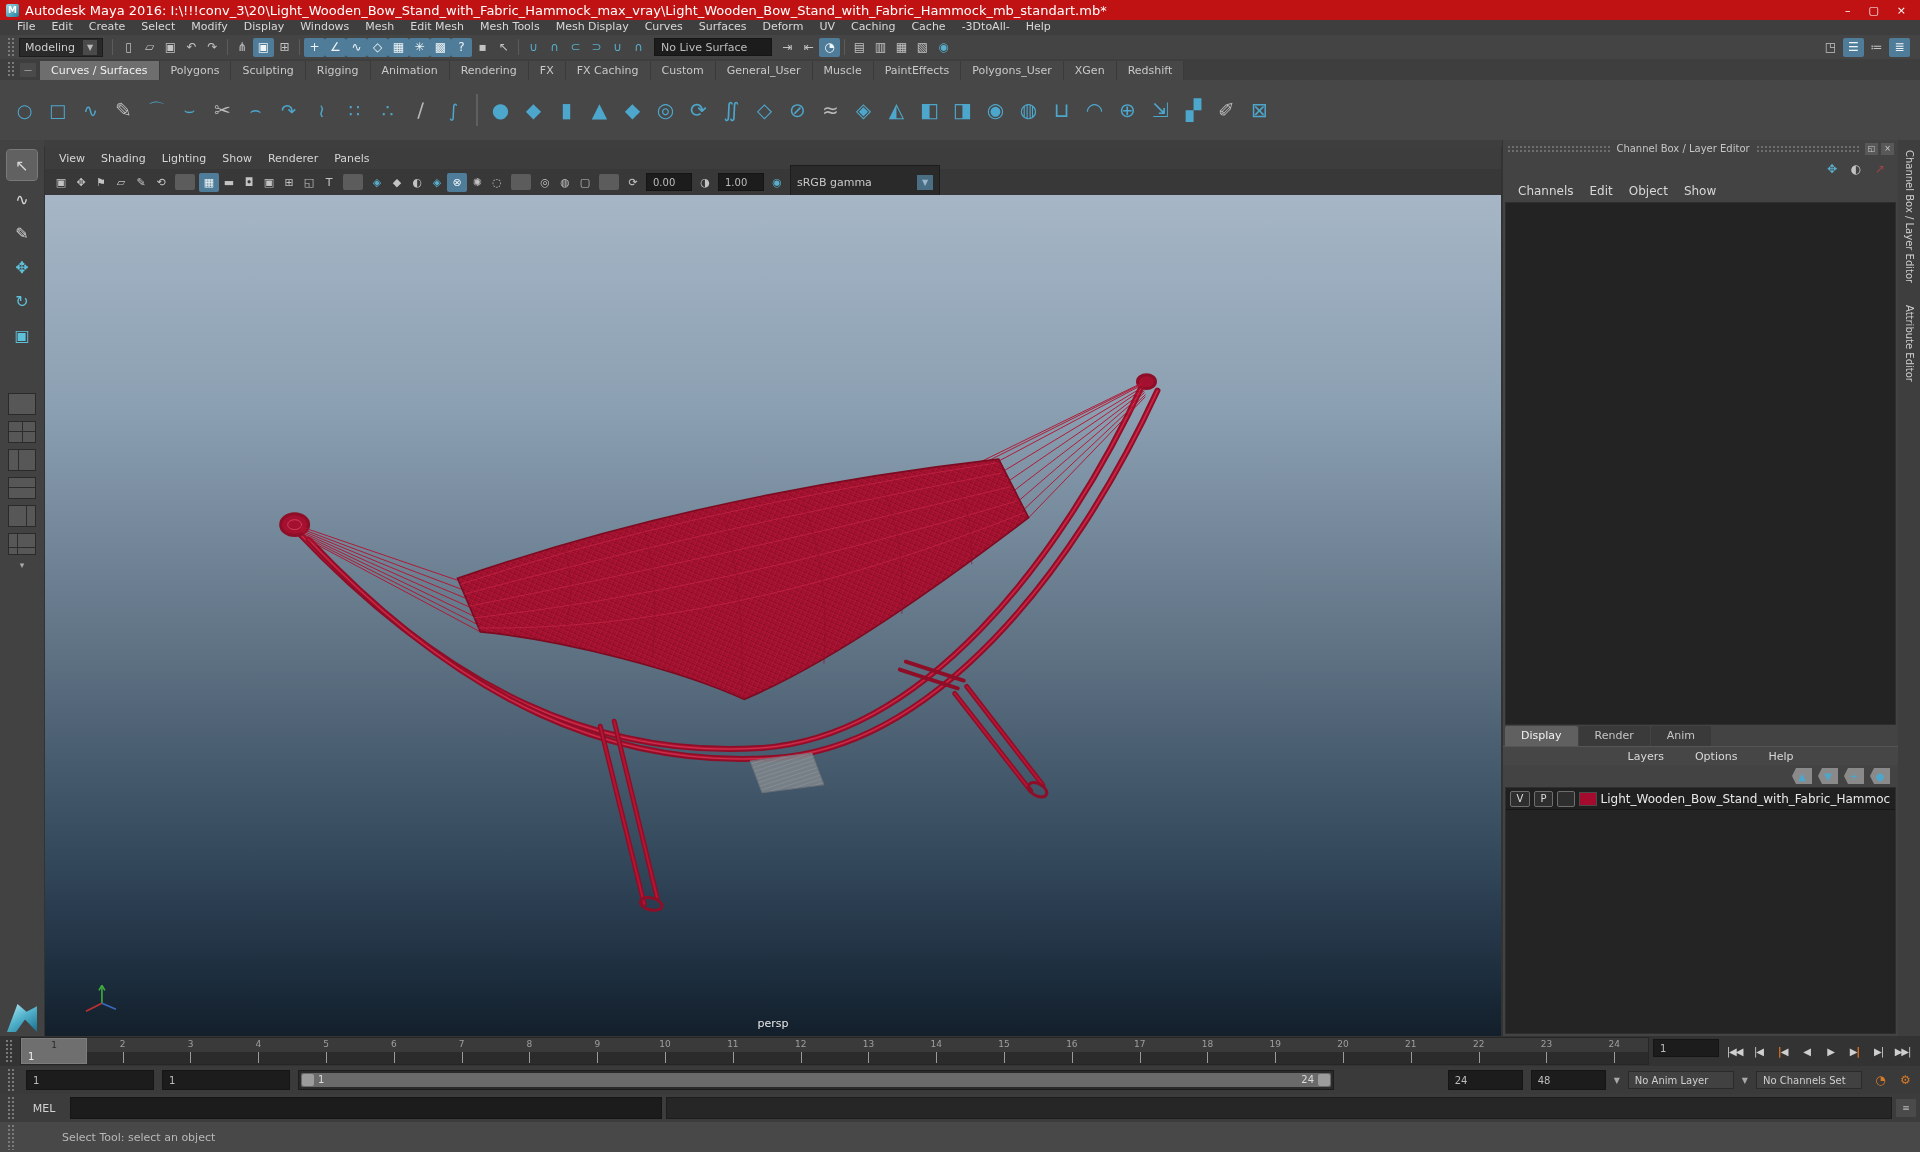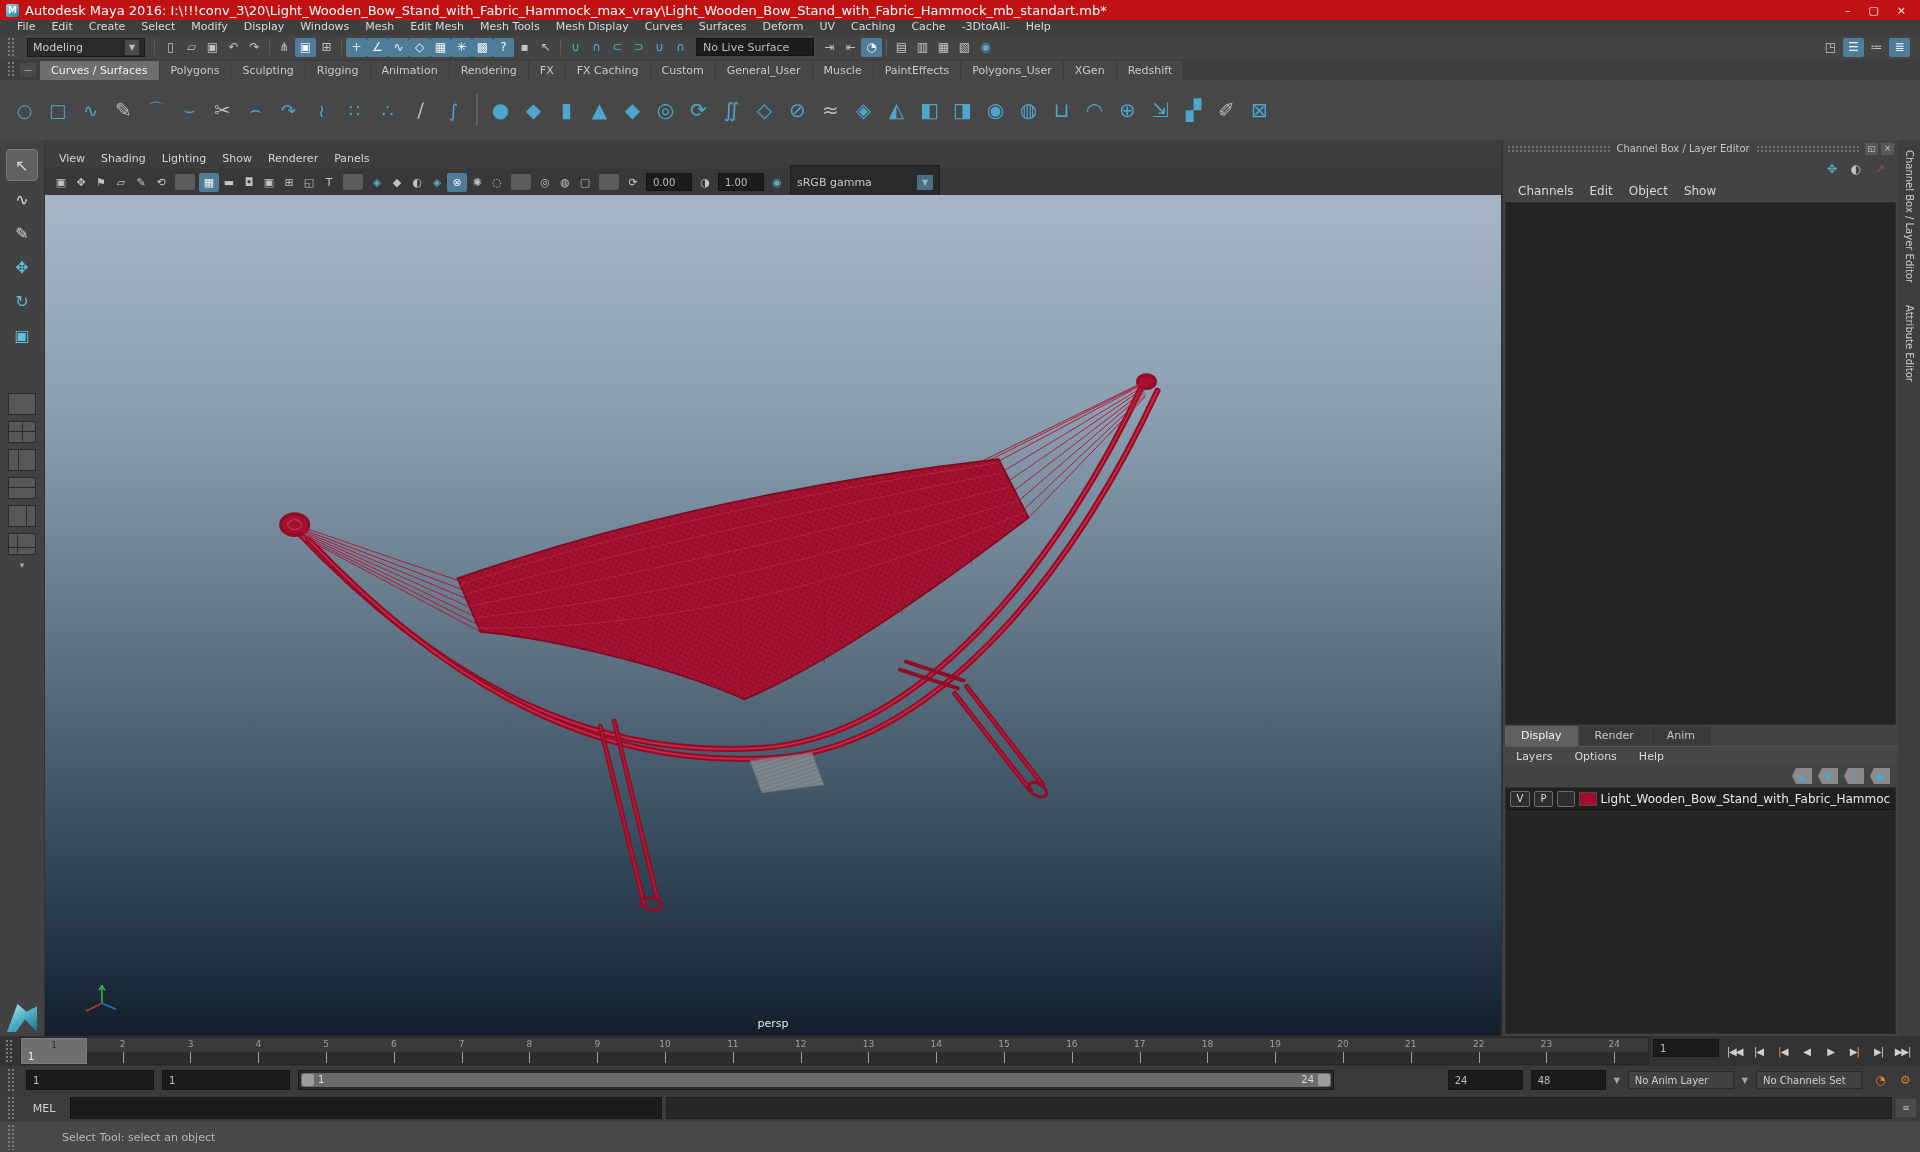--- a/index.html
+++ b/index.html
@@ -15,21 +15,21 @@
   .win-controls { display:flex; gap:18px; padding-right:8px; }
   .win-controls span { cursor:default; font-size:11px; }
 
   
   .menubar { height:15px; background:#3e3e3e; display:flex; align-items:flex-start; padding-left:10px; gap:2px; flex:0 0 auto; }
   .menu-item { padding:0 7px; color:#d8d8d8; font-size:11px; white-space:nowrap; }
 
   
   .statusline { height:24px; background:#444; display:flex; align-items:center; padding:0 4px; flex:0 0 auto; gap:1px; }
   .grip { width:8px; align-self:stretch; margin:2px 3px; background-image:radial-gradient(#7a7a7a 1px, transparent 1.2px); background-size:4px 4px; flex:0 0 auto; }
-  .mode-select { width:118px; height:19px; background:#2a2a2a; border:1px solid #1d1d1d; display:flex; align-items:center; padding:0 5px; gap:4px; margin-right:4px;margin-left:8px; }
+  .mode-select { width:84px; height:19px; background:#2a2a2a; border:1px solid #1d1d1d; display:flex; align-items:center; padding:0 5px; gap:4px; margin-right:4px; }
   .mode-select .lbl { flex:1; color:#ccc; }
   .mode-select .arrow-btn { width:14px; height:15px; background:#4a4a4a; display:flex; align-items:center; justify-content:center; color:#bbb; font-size:8px; }
   .ico { min-width:21px; height:19px; display:flex; align-items:center; justify-content:center; color:#c3c3c3; font-size:12px; border-radius:2px; flex:0 0 auto; }
   .ico.teal { color:#58aecb; }
   .ico.active { background:#4f7d99; color:#eef4f7; }
   .ico.sep { min-width:1px; width:1px; height:16px; background:#5c5c5c; margin:0 4px; padding:0; }
   .ico.darkred { color:#a04545; }
   .ico.orange { color:#d77a29; }
   .field { background:#1c1c1c; border:1px solid #151515; color:#bdbdbd; height:18px; display:flex; align-items:center; padding:0 6px; }
   .live-field { width:118px; margin:0 4px; }
@@ -89,21 +89,21 @@
   .rp-ctrl { width:13px; height:12px; background:#585858; color:#ccc; font-size:8px; display:flex; align-items:center; justify-content:center; }
   .rp-manips { height:24px; display:flex; justify-content:flex-end; align-items:center; padding-right:10px; gap:8px; }
   .rp-manips .ico { min-width:16px; }
   .rp-menus { height:20px; display:flex; align-items:center; padding-left:8px; gap:2px; }
   .rp-menus .menu-item { font-size:12px; }
   .cb-empty { flex:1; background:#232323; border:1px solid #2e2e2e; margin:1px 2px; min-height:0; }
   .layer-editor { flex:0 0 310px; display:flex; flex-direction:column; }
   .le-tabs { height:20px; display:flex; padding-left:2px; gap:1px; }
   .le-tab { padding:3px 16px; background:#3a3a3a; color:#c5c5c5; font-size:11px; border-radius:2px 2px 0 0; }
   .le-tab.active { background:#606060; color:#f2f2f2; }
-  .le-menus { height:19px; display:flex; align-items:center; gap:8px; padding-left:6px; background:#464646; border-top:1px solid #555; }
+  .le-menus { height:19px; display:flex; align-items:center; gap:17px; padding-left:20px; background:#464646; border-top:1px solid #555;justify-content:center; }
   .le-menus .menu-item { font-size:11px; }
   .le-tools { height:22px; display:flex; justify-content:flex-end; align-items:center; gap:6px; padding-right:8px; }
   .le-tool { width:20px; height:16px; color:#4da7cc; font-size:10px; display:flex; align-items:center; justify-content:center; background:#8a8a8a; clip-path:polygon(20% 0,100% 0,100% 100%,20% 100%,0 50%); }
   .layer-list { flex:1; background:#242424; border:1px solid #2e2e2e; margin:0 2px 2px 2px; }
   .layer-row { height:22px; display:flex; align-items:center; gap:4px; padding:0 4px; background:#202020; border-bottom:1px solid #161616; }
   .vp-box { width:20px; height:16px; border:1px solid #6e6e6e; background:#2e2e2e; color:#ddd; font-size:10px; display:flex; align-items:center; justify-content:center; border-radius:2px; }
   .vp-box.empty { width:18px; }
   .layer-swatch { width:18px; height:14px; background:#a50b2e; border:1px solid #4a4a4a; }
   .layer-name { color:#e8e8e8; font-size:12px; white-space:nowrap; overflow:hidden; }
 

